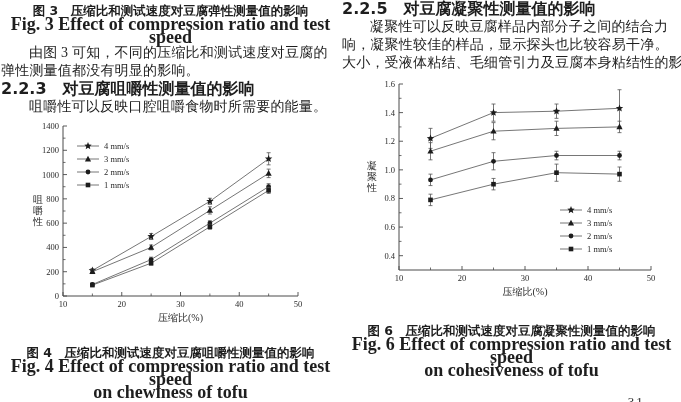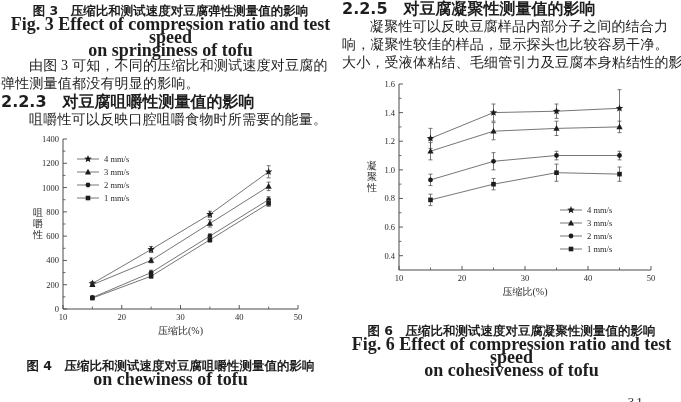--- a/index.html
+++ b/index.html
@@ -28,21 +28,20 @@
   .alab{font:10px "Liberation Serif",serif;fill:#2a2a2a;}
 </style>
 </head>
 <body>
 
 <div class="page">
 
   <div class="col col-left">
     <div class="cap-zh pad-top4">图 3　压缩比和测试速度对豆腐弹性测量值的影响</div>
     <div class="cap-en">Fig. 3 Effect of compression ratio and test speed</div>
-    <div class="cap-en">on springiness of tofu</div>
 
     <div class="body-line indent">由图 3 可知，不同的压缩比和测试速度对豆腐的</div>
     <div class="body-line">弹性测量值都没有明显的影响。</div>
     <div class="heading">2.2.3　对豆腐咀嚼性测量值的影响</div>
     <div class="body-line indent">咀嚼性可以反映口腔咀嚼食物时所需要的能量。</div>
 
     <svg id="fig4-svg" class="chart-svg" width="285" height="212" viewBox="0 0 285 212">
         <line x1="36" y1="10" x2="36" y2="180" stroke="#4a4a4a" stroke-width="1"></line>
         <line x1="36" y1="180" x2="271" y2="180" stroke="#4a4a4a" stroke-width="1"></line>
         <line x1="36" y1="180" x2="36" y2="176" stroke="#4a4a4a" stroke-width="0.9"></line>
@@ -163,20 +162,21 @@
         <rect x="58.7" y="66.7" width="4.6" height="4.6" fill="#1c1c1c"></rect>
         <text x="77" y="72" class="tick">1 mm/s</text>
         <text x="153.5" y="205" class="alab" text-anchor="middle">压缩比(%)</text>
         <text x="6" y="87" class="alab">咀</text>
         <text x="6" y="98" class="alab">嚼</text>
         <text x="6" y="109" class="alab">性</text>
       </svg>
 
     <div class="fig-caps">
       <div class="cap-zh">图 4　压缩比和测试速度对豆腐咀嚼性测量值的影响</div>
+      <div class="cap-en">Fig. 4 Effect of compression ratio and test speed</div>
       <div class="cap-en">on chewiness of tofu</div>
     </div>
   </div>
 
   <div class="col col-right">
     <div class="heading">2.2.5　对豆腐凝聚性测量值的影响</div>
     <div class="body-line indent">凝聚性可以反映豆腐样品内部分子之间的结合力</div>
     <div class="body-line">响，凝聚性较佳的样品，显示探头也比较容易干净。</div>
     <div class="body-line">大小，受液体粘结、毛细管引力及豆腐本身粘结性的影</div>
 

